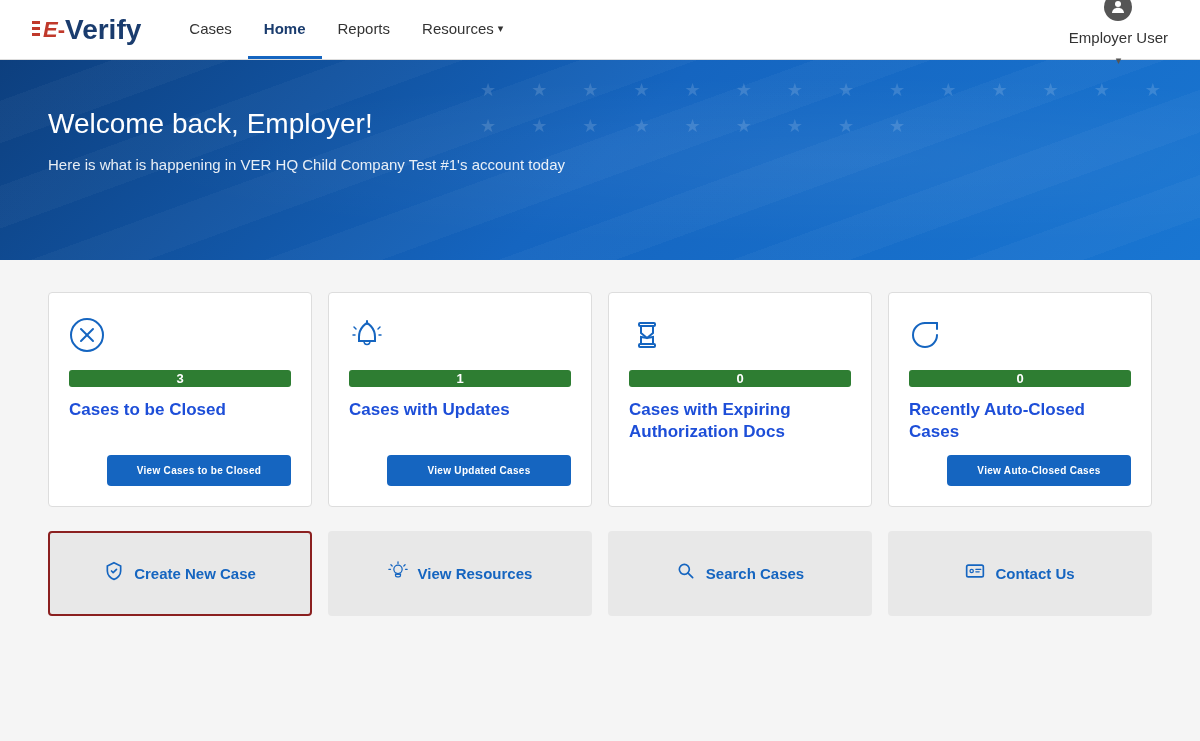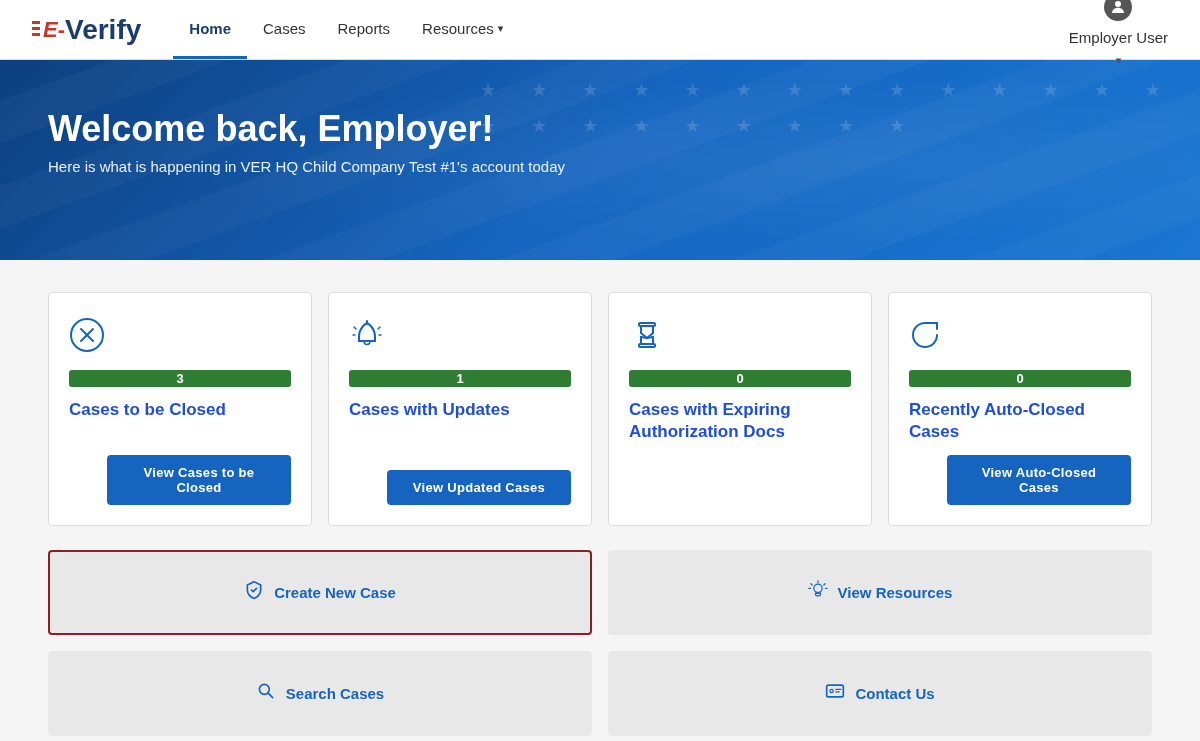--- a/index.html
+++ b/index.html
@@ -125,23 +125,23 @@
       top: 12px; right: 0;
       color: rgba(255,255,255,0.15);
       font-size: 18px;
       letter-spacing: 10px;
       width: 60%;
       line-height: 2;
       word-spacing: 10px;
     }
     .hero-title {
       color: #fff;
-      font-size: 36px;
-      font-weight: 700;
-      margin-bottom: 8px;
+      font-size: 28px;
+      font-weight: 400;
+      margin-bottom: 16px;
       position: relative;
       z-index: 1;
     }
     .hero-subtitle {
       color: rgba(255,255,255,0.9);
       font-size: 15px;
       position: relative;
       z-index: 1;
     }
 
@@ -193,33 +193,33 @@
       color: #1d4ed8;
       line-height: 1.3;
     }
 
     .card-btn {
       background: #1565c0;
       color: #fff;
       border: none;
       border-radius: 4px;
       padding: 10px 14px;
-      font-size: 13px;
+      font-size: 10px;
       font-weight: 700;
       cursor: pointer;
       text-align: center;
       margin-top: auto;
       letter-spacing: 0.3px;
       margin-left: 38px;
     }
 
     
     .actions-grid {
       display: grid;
-      grid-template-columns: repeat(2, 1fr);
+      grid-template-columns: repeat(4, 1fr);
       gap: 16px;
     }
 
     .action-btn {
       background: #e8e8e8;
       border: 2px solid transparent;
       border-radius: 4px;
       padding: 28px 16px;
       display: flex;
       align-items: center;
@@ -244,22 +244,22 @@
 <body>
 
 <header class="header">
   <a class="logo">
     <span class="logo-flag-icon"></span>
     <span class="logo-e">E</span>
     <span style="color:#c0392b;font-weight:900;font-size:22px;">-</span>
     <span class="logo-verify">Verify</span>
   </a>
   <nav>
+    <a class="nav-item">Cases</a>
     <a class="nav-item active">Home</a>
-    <a class="nav-item">Cases</a>
     <a class="nav-item">Reports</a>
     <a class="nav-item">
       <span>Resources</span>
       <span class="chevron">▾</span>
     </a>
   </nav>
   <div class="header-right">
     <div class="user-icon">
       <svg width="18" height="18" viewBox="0 0 24 24" fill="white">
           <circle cx="12" cy="8" r="4"></circle>

